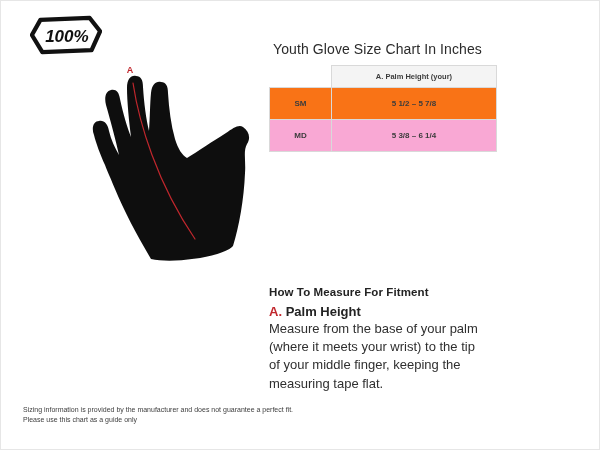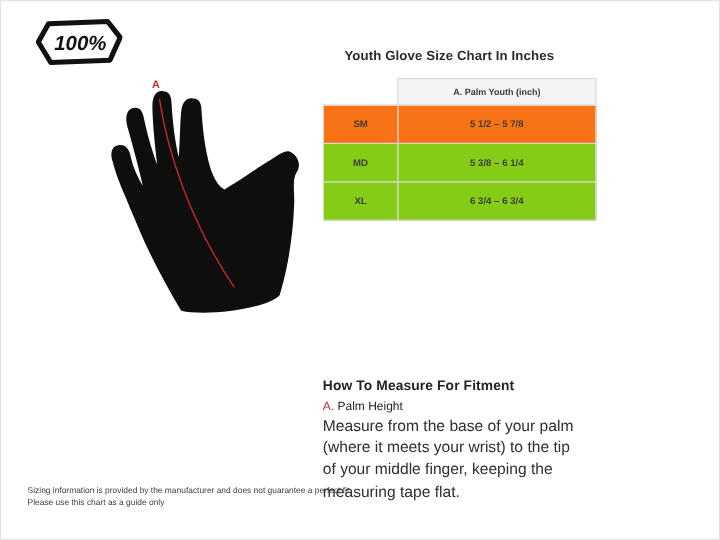--- a/index.html
+++ b/index.html
@@ -17,43 +17,43 @@
   
   .logo { position: absolute; left: 29px; top: 14px; width: 72px; height: 40px; }
   .logo svg { width: 100%; height: 100%; display: block; }
 
   
   .glove-figure { position: absolute; left: 82px; top: 60px; width: 175px; height: 205px; }
   .glove-figure svg { width: 100%; height: 100%; display: block; }
 
   
   .chart-title {
-    position: absolute; left: 286px; top: 40px;
-    font-size: 11px; font-weight: 700; color: #2b2b2b; letter-spacing: 0.1px;
+    position: absolute; left: 272px; top: 40px;
+    font-size: 14px; font-weight: 400; color: #2b2b2b; letter-spacing: 0.1px;
   }
   table.size-table {
     position: absolute; left: 268px; top: 64px; width: 227px;
     border-collapse: collapse; table-layout: fixed;
   }
   .size-table col.c1 { width: 62px; }
   .size-table col.c2 { width: 165px; }
   .size-table th, .size-table td {
     border: 1px solid #d9d9d9;
     text-align: center; vertical-align: middle;
     color: #3c3c3c;
   }
   .size-table thead th { height: 22px; background: #f4f4f4; font-size: 7.5px; font-weight: 700; }
   .size-table thead th.empty { border: none; background: transparent; }
-  .size-table tbody td { height: 32px; font-size: 8px; font-weight: 700; background: #84cc16; }
+  .size-table tbody td { height: 32px; font-size: 8px; font-weight: 700; background: #f9a8d4; }
   .size-table tbody tr.alt td { background: #f97316; }
 
   
-  .measure { position: absolute; left: 268px; top: 285px; width: 215px; margin-top: 30px; }
+  .measure { position: absolute; left: 268px; top: 285px; width: 215px; }
   .measure h2 { font-size: 11.5px; font-weight: 700; color: #232323; letter-spacing: 0.1px; }
-  .measure .item-title { margin-top: 6px; font-size: 10px; font-weight: 400; color: #232323; }
+  .measure .item-title { margin-top: 6px; font-size: 13px; font-weight: 700; color: #232323; }
   .measure .item-title .letter { color: #c1272d; }
   .measure .desc { margin-top: 1px; font-size: 13px; line-height: 1.4; color: #2f2f2f; width: 212px; }
 
   
   .footer { position: absolute; left: 22px; top: 404px; font-size: 7px; line-height: 1.45; color: #3d3d3d; }
 </style>
 </head>
 <body>
 
 <div class="page">
@@ -102,35 +102,31 @@
   <div class="chart-title">Youth Glove Size Chart In Inches</div>
 
   <table class="size-table">
     <colgroup>
         <col class="c1">
         <col class="c2">
       </colgroup>
     <thead>
       <tr>
         <th class="empty"></th>
-        <th>A. Palm Youth (inch)</th>
+        <th>A. Palm Height (your)</th>
       </tr>
     </thead>
     <tbody>
       <tr class="alt">
         <td>SM</td>
         <td>5 1/2 – 5 7/8</td>
       </tr>
       <tr>
         <td>MD</td>
         <td>5 3/8 – 6 1/4</td>
-      </tr>
-      <tr>
-        <td>XL</td>
-        <td>6 3/4 – 6 3/4</td>
       </tr>
     </tbody>
   </table>
 
   <div class="measure">
     <h2>How To Measure For Fitment</h2>
     <p class="item-title">
       <span class="letter">A.</span>
       <span>Palm Height</span>
     </p>

